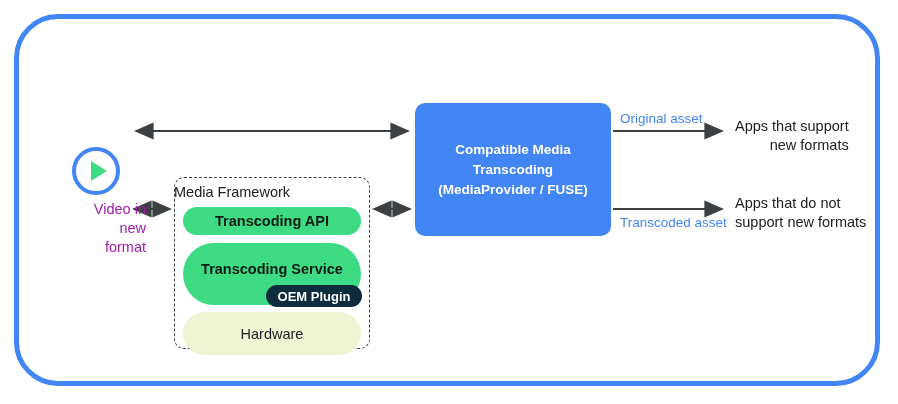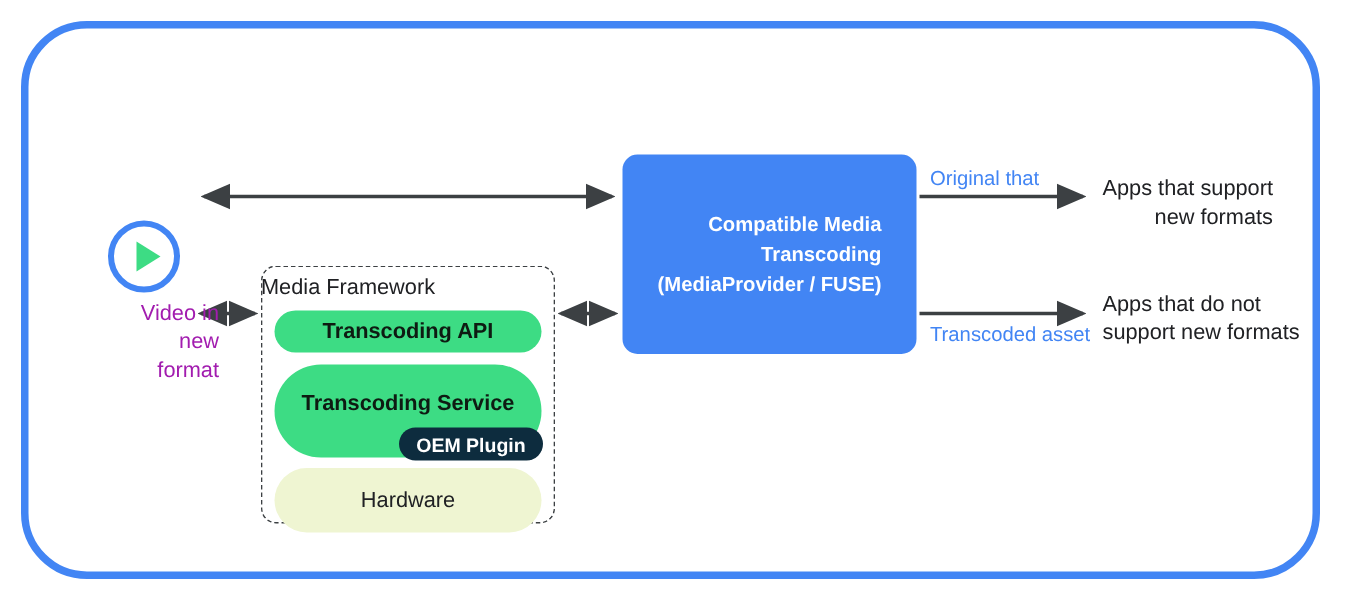--- a/index.html
+++ b/index.html
@@ -158,21 +158,21 @@
     left: 415px;
     top: 103px;
     width: 196px;
     height: 133px;
     box-sizing: border-box;
     background: #4285f4;
     border-radius: 10px;
     display: flex;
     align-items: center;
     justify-content: center;
-    text-align: right;
+    text-align: center;
     color: #ffffff;
     font-size: 13.5px;
     font-weight: bold;
     line-height: 20px;
     padding: 0 8px;
   }
 
   
   .asset-label {
     position: absolute;
@@ -239,21 +239,21 @@
   <div class="pill" id="pill-service">Transcoding Service</div>
 
   <div class="pill" id="pill-oem">OEM Plugin</div>
 
   <div class="pill" id="pill-hardware">Hardware</div>
 
   <div id="cmt-box" style="white-space: pre-line;">Compatible Media
 Transcoding
 (MediaProvider / FUSE)</div>
 
-  <div class="asset-label" id="label-original">Original that</div>
+  <div class="asset-label" id="label-original">Original asset</div>
   <div class="asset-label" id="label-transcoded">Transcoded asset</div>
 
   <div class="apps-label" id="label-apps-support" style="white-space: pre-line; text-align: right;">Apps that support
 new formats</div>
   <div class="apps-label" id="label-apps-nosupport" style="white-space: pre-line;">Apps that do not
 support new formats</div>
 
 </div>
 
 </body></html>

